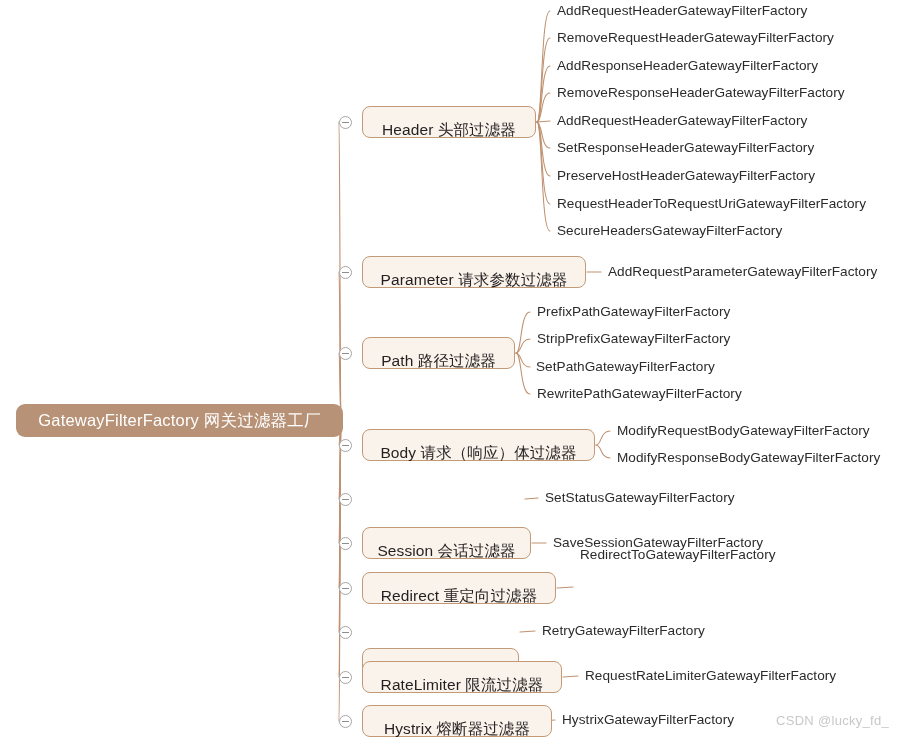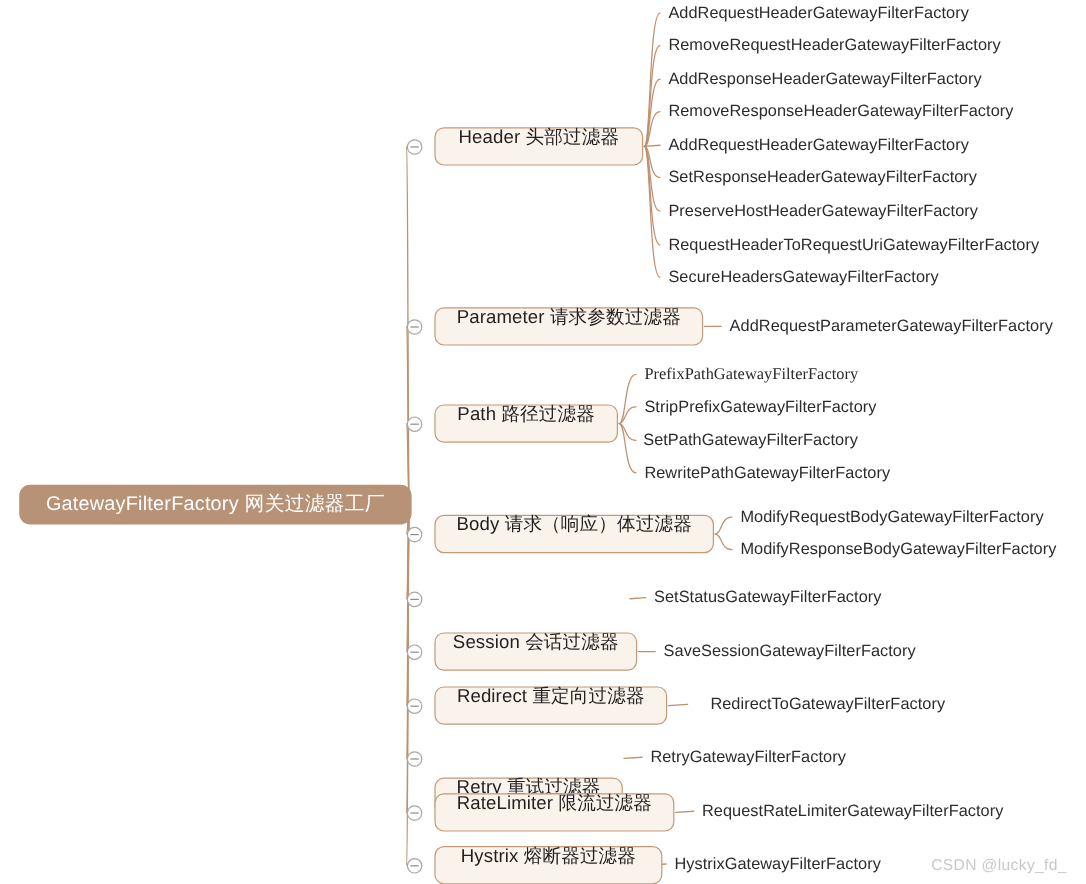--- a/index.html
+++ b/index.html
@@ -31,21 +31,21 @@
   .node {
     position: absolute;
     box-sizing: border-box;
     background: #faf3ec;
     border: 1.4px solid #c29a78;
     border-radius: 8px;
     color: #231f20;
     font-size: 15.5px;
     line-height: 1;
     display: flex;
-    align-items: flex-start;
+    align-items: flex-end;
     justify-content: center;
     white-space: nowrap;
     letter-spacing: 0.1px;
   }
   .node-root {
     position: absolute;
     box-sizing: border-box;
     background: #b79277;
     border: none;
     border-radius: 9px;
@@ -149,42 +149,42 @@
     <div class="leaf" style="left: 557px; top: 224px;"><span>SecureHeadersGatewayFilterFactory</span></div>
     <div class="node" style="left: 362px; top: 256px; width: 224px; height: 32px;">
       <span>Parameter 请求参数过滤器</span>
     </div>
     <div class="toggle" style="left: 338.5px; top: 265.5px;"></div>
     <div class="leaf" style="left: 608px; top: 265px;"><span>AddRequestParameterGatewayFilterFactory</span></div>
     <div class="node" style="left: 362px; top: 337px; width: 153px; height: 32px;">
       <span>Path 路径过滤器</span>
     </div>
     <div class="toggle" style="left: 338.5px; top: 346.5px;"></div>
-    <div class="leaf" style="left: 537px; top: 305px; font-family: Liberation Serif, serif;"><span>PrefixPathGatewayFilterFactory</span></div>
+    <div class="leaf" style="left: 537px; top: 305px;"><span>PrefixPathGatewayFilterFactory</span></div>
     <div class="leaf" style="left: 537px; top: 332px;"><span>StripPrefixGatewayFilterFactory</span></div>
     <div class="leaf" style="left: 536px; top: 360px;"><span>SetPathGatewayFilterFactory</span></div>
     <div class="leaf" style="left: 537px; top: 387px;"><span>RewritePathGatewayFilterFactory</span></div>
     <div class="node" style="left: 362px; top: 429px; width: 233px; height: 32px;">
       <span>Body 请求（响应）体过滤器</span>
     </div>
     <div class="toggle" style="left: 338.5px; top: 438.5px;"></div>
     <div class="leaf" style="left: 617px; top: 424px;"><span>ModifyRequestBodyGatewayFilterFactory</span></div>
     <div class="leaf" style="left: 617px; top: 451px;"><span>ModifyResponseBodyGatewayFilterFactory</span></div>
     <div class="toggle" style="left: 338.5px; top: 492.5px;"></div>
     <div class="leaf" style="left: 545px; top: 491px;"><span>SetStatusGatewayFilterFactory</span></div>
     <div class="node" style="left: 362px; top: 527px; width: 169px; height: 32px;">
       <span>Session 会话过滤器</span>
     </div>
     <div class="toggle" style="left: 338.5px; top: 536.5px;"></div>
     <div class="leaf" style="left: 553px; top: 536px;"><span>SaveSessionGatewayFilterFactory</span></div>
     <div class="node" style="left: 362px; top: 572px; width: 194px; height: 32px;">
       <span>Redirect 重定向过滤器</span>
     </div>
     <div class="toggle" style="left: 338.5px; top: 581.5px;"></div>
-    <div class="leaf" style="left: 580px; top: 580px; margin-left: 12px;"><span>RedirectToGatewayFilterFactory</span></div>
+    <div class="leaf" style="left: 580px; top: 548px;"><span>RedirectToGatewayFilterFactory</span></div>
     <div class="node" style="left: 362px; top: 648px; width: 157px; height: 32px;">
       <span>Retry 重试过滤器</span>
     </div>
     <div class="toggle" style="left: 338.5px; top: 625.5px;"></div>
     <div class="leaf" style="left: 542px; top: 624px;"><span>RetryGatewayFilterFactory</span></div>
     <div class="node" style="left: 362px; top: 661px; width: 200px; height: 32px;">
       <span>RateLimiter 限流过滤器</span>
     </div>
     <div class="toggle" style="left: 338.5px; top: 670.5px;"></div>
     <div class="leaf" style="left: 585px; top: 669px;"><span>RequestRateLimiterGatewayFilterFactory</span></div>

